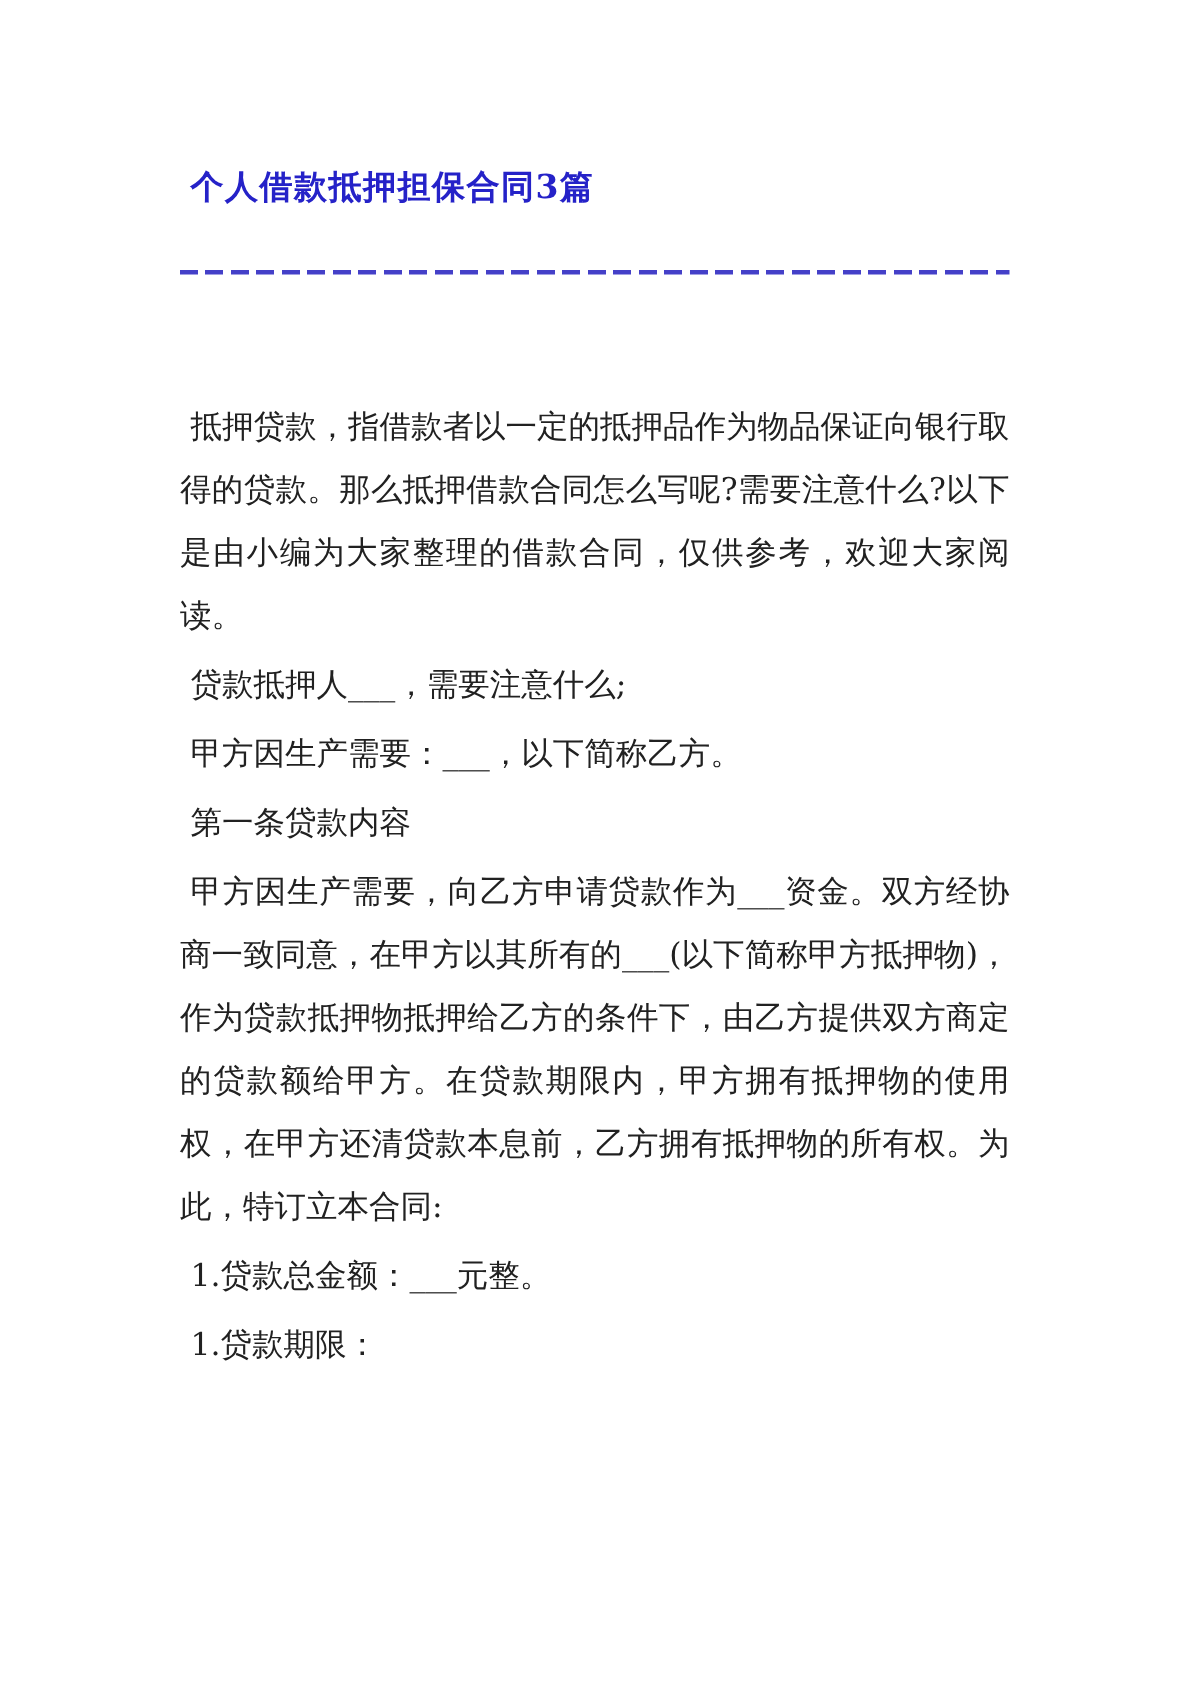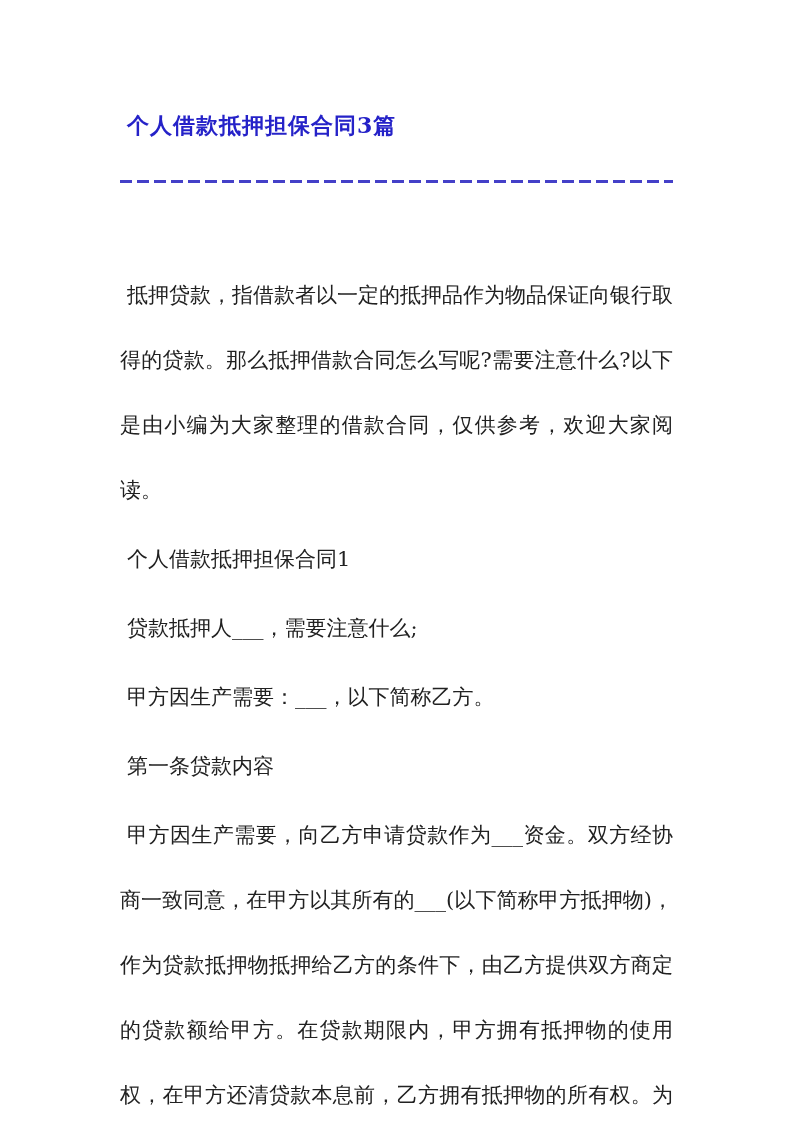--- a/index.html
+++ b/index.html
@@ -45,40 +45,40 @@
       transparent 17px
     );
   }
   .body-text{
     margin-top:80px;
   }
   .para{
     margin:0 0 4px 0;
     color:var(--text-color);
     font-size:21px;
-    line-height:65px;
+    line-height:42px;
     text-indent:7px;
     text-align:justify;
     word-break:break-all;
   }
 </style>
 </head>
 <body>
 
 <div class="page">
   <div class="content">
 
     <h1 class="doc-title">个人借款抵押担保合同3篇</h1>
 
     <div class="dashed-divider"></div>
 
     <div class="body-text">
       <p class="para">抵押贷款，指借款者以一定的抵押品作为物品保证向银行取得的贷款。那么抵押借款合同怎么写呢?需要注意什么?以下是由小编为大家整理的借款合同，仅供参考，欢迎大家阅读。</p>
-      <p class="para">个人借款抵押担保合同1</p>
       <p class="para">贷款抵押人___，需要注意什么;</p>
       <p class="para">甲方因生产需要：___，以下简称乙方。</p>
       <p class="para">第一条贷款内容</p>
       <p class="para">甲方因生产需要，向乙方申请贷款作为___资金。双方经协商一致同意，在甲方以其所有的___(以下简称甲方抵押物)，作为贷款抵押物抵押给乙方的条件下，由乙方提供双方商定的贷款额给甲方。在贷款期限内，甲方拥有抵押物的使用权，在甲方还清贷款本息前，乙方拥有抵押物的所有权。为此，特订立本合同:</p>
+      <p class="para">1.贷款总金额：___元整。</p>
       <p class="para">1.贷款期限：</p>
     </div>
 
   </div>
 </div>
 
 </body></html>

